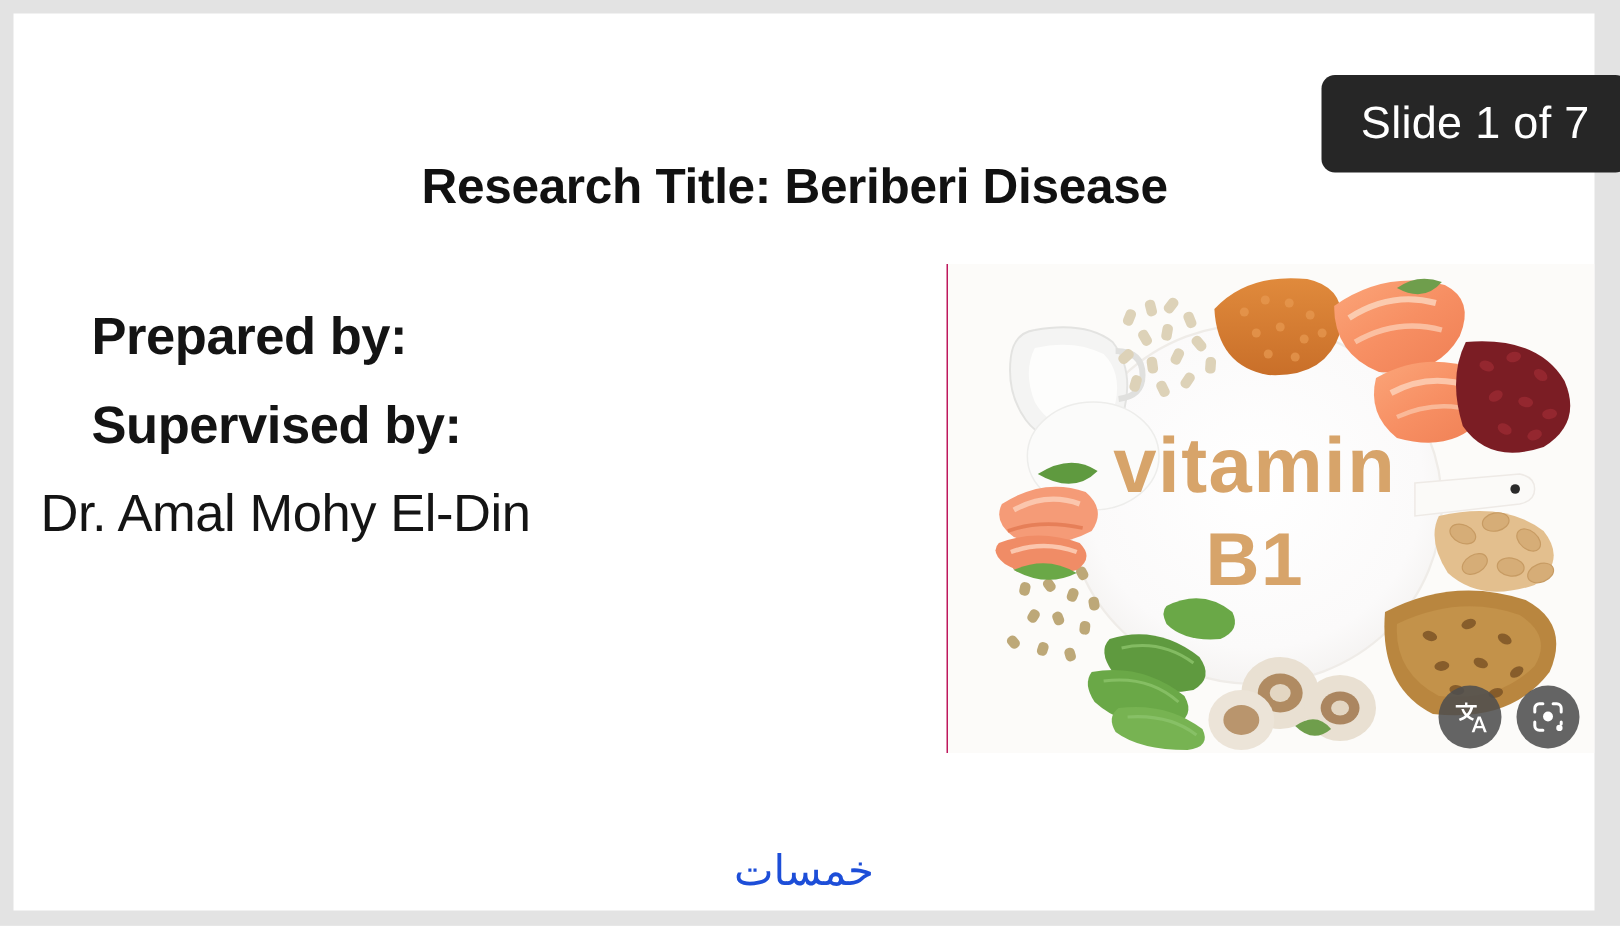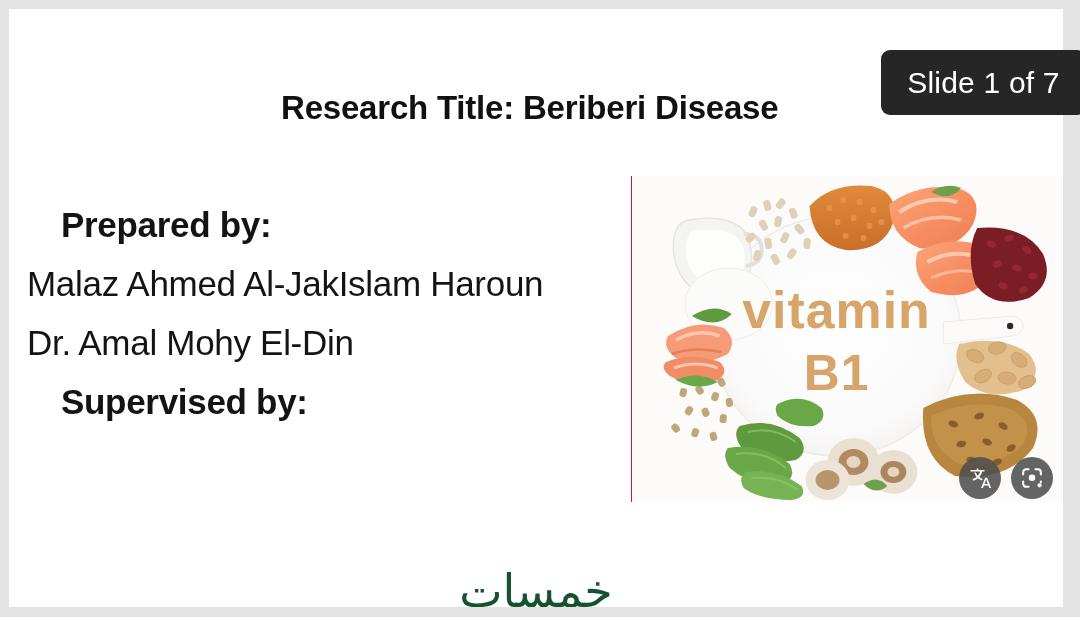--- a/index.html
+++ b/index.html
@@ -29,21 +29,21 @@
     width: 1054px;
     height: 598px;
     background: #ffffff;
     overflow: hidden;
   }
 
   
   .slide-title {
     position: absolute;
     left: 272px;
-    top: 80px;
+    top: 96px;
     font-size: 33px;
     font-weight: bold;
     color: #111111;
     letter-spacing: -0.2px;
     white-space: nowrap;
   }
 
   
   .text-block {
     position: absolute;
@@ -115,40 +115,39 @@
     white-space: nowrap;
   }
 
   
   .watermark {
     position: absolute;
     left: 0;
     right: 0;
     top: 555px;
     text-align: center;
-    font-size: 46px;
-    color: #14532d;
+    font-size: 28px;
+    color: #1d4ed8;
     letter-spacing: 1px;
     user-select: none;
   }
 </style>
 </head>
 <body>
 
 <div class="viewer">
 
   <div class="slide">
 
     <div class="slide-title">Research Title: Beriberi Disease</div>
 
     <div class="text-block">
       <div class="text-line bold">Prepared by:</div>
-      <div class="text-line">Malaz Ahmed Al-JakIslam Haroun</div>
+      <div class="text-line bold">Supervised by:</div>
       <div class="text-line">Dr. Amal Mohy El-Din</div>
-      <div class="text-line bold">Supervised by:</div>
     </div>
 
     <div class="photo">
       <svg viewBox="0 0 432 326" preserveAspectRatio="none" aria-hidden="true">
         <defs>
           <radialGradient id="boardg" cx="50%" cy="45%" r="60%">
             <stop offset="0%" stop-color="#ffffff"></stop>
             <stop offset="75%" stop-color="#fbfafa"></stop>
             <stop offset="100%" stop-color="#f2f0ee"></stop>
           </radialGradient>

